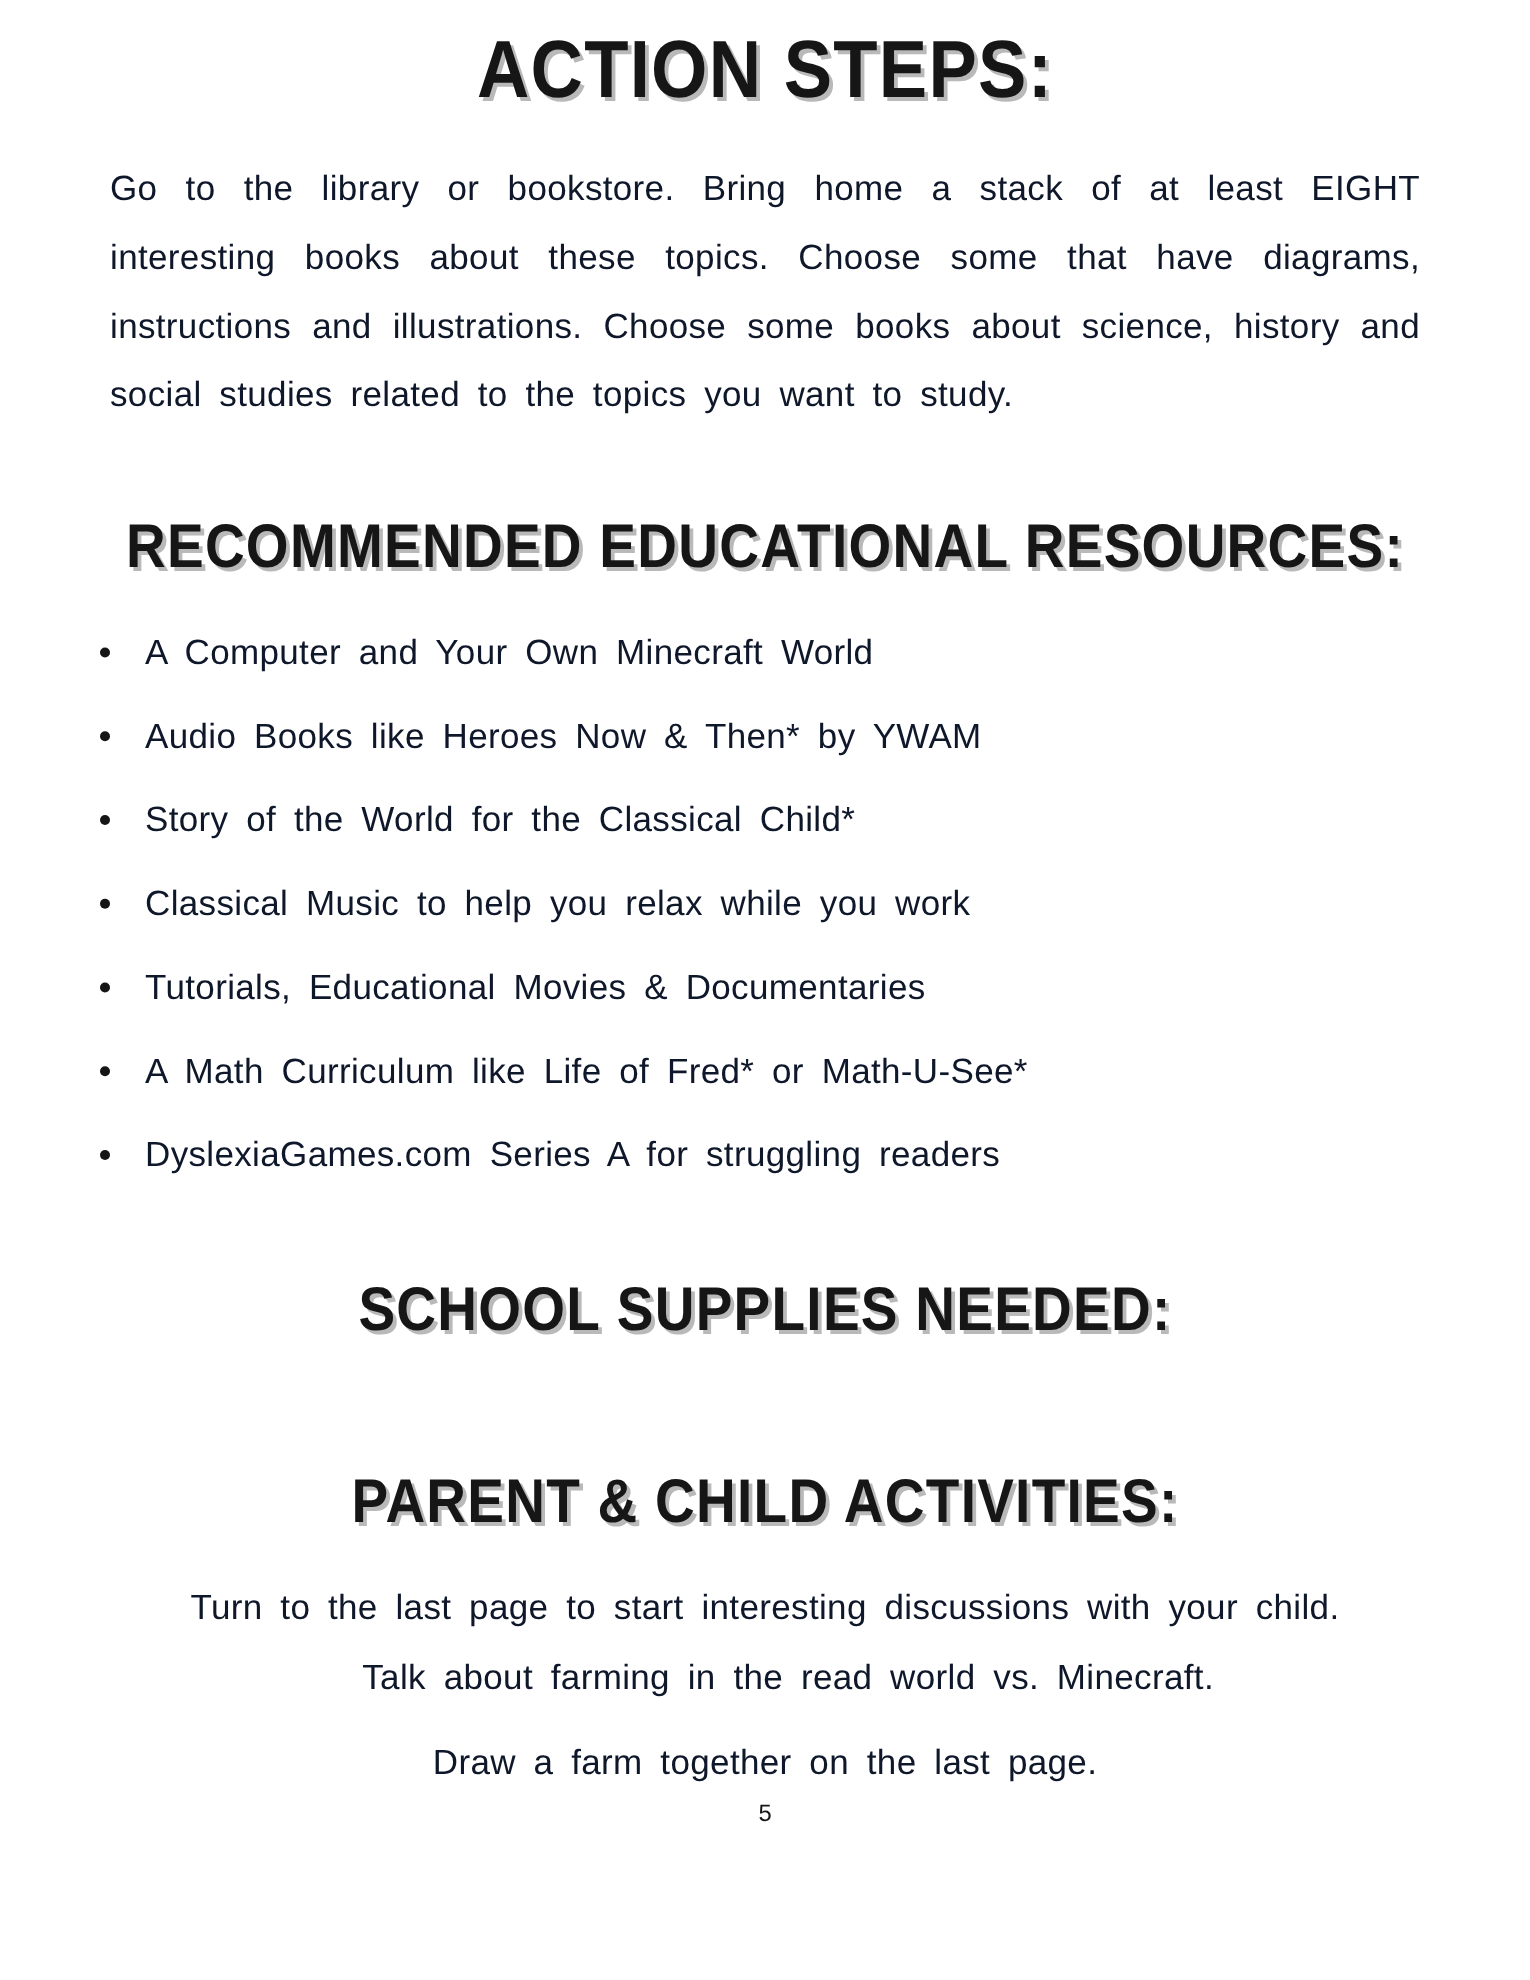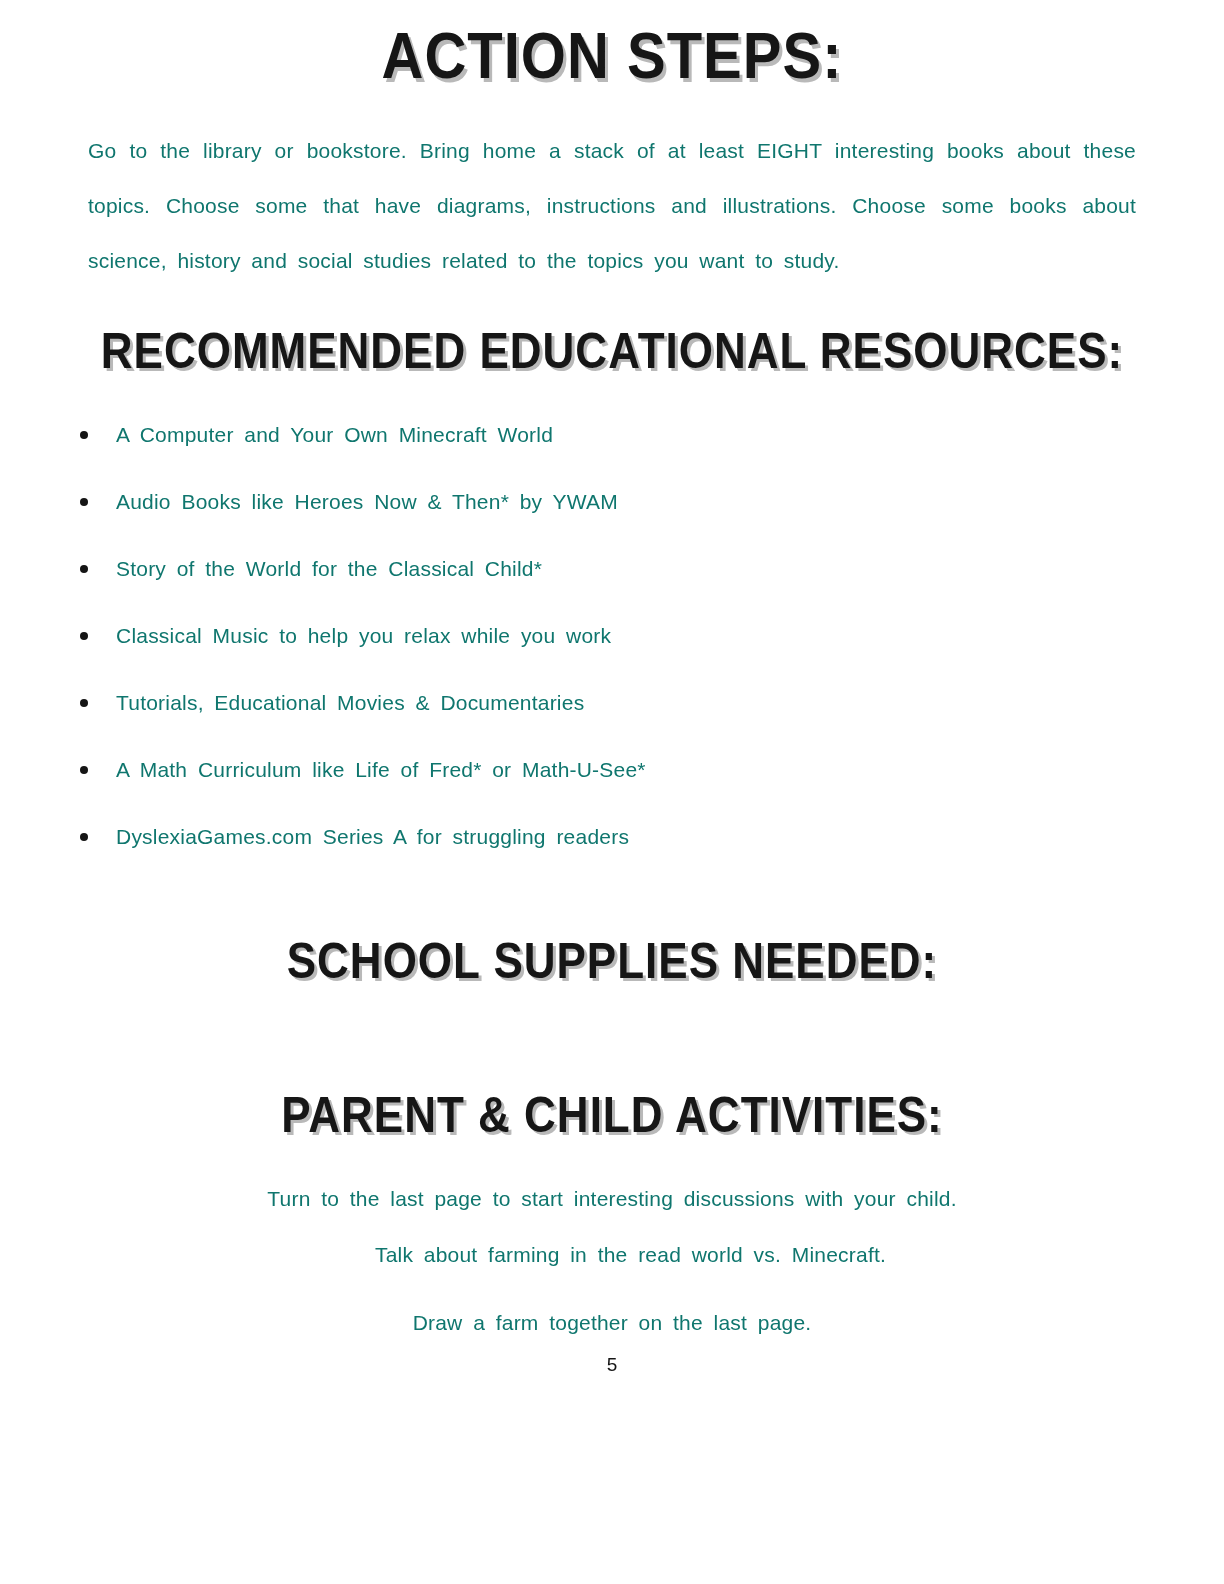--- a/index.html
+++ b/index.html
@@ -27,29 +27,29 @@
     text-shadow: 3px 3px 0 #b9b9b9;
     line-height: 1.05;
   }
   .display-heading > span {
     display: inline-block;
     transform: scaleY(1.12);
     transform-origin: center;
   }
   .h-main  { font-size: 58px; margin: 26px 0 0 0; }
   .h-sub   { font-size: 44px; }
-  .h-resources  { margin-top: 40px; }
+  .h-resources  { margin-top: 72px; }
   .h-supplies   { margin-top: 86px; }
   .h-activities { margin-top: 108px; }
 
   
   .body-text {
     font-family: "Liberation Sans", sans-serif;
-    font-size: 21px;
-    color: #0f766e;
+    font-size: 28px;
+    color: #0f172a;
     word-spacing: 0.22em;
     letter-spacing: 0.01em;
   }
   .intro-paragraph {
     margin: 36px 88px 0 88px;
     line-height: 55px;
     text-align: justify;
     text-align-last: left;
   }
   .resource-list {

